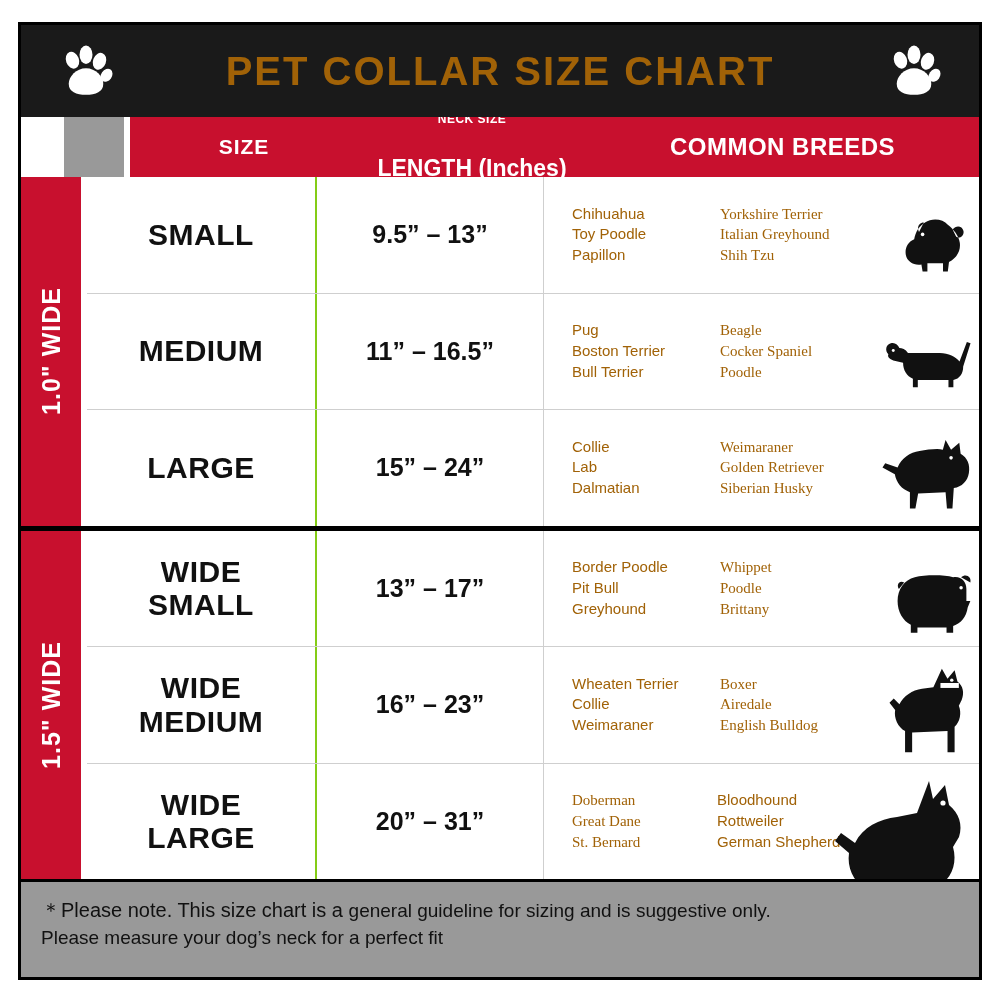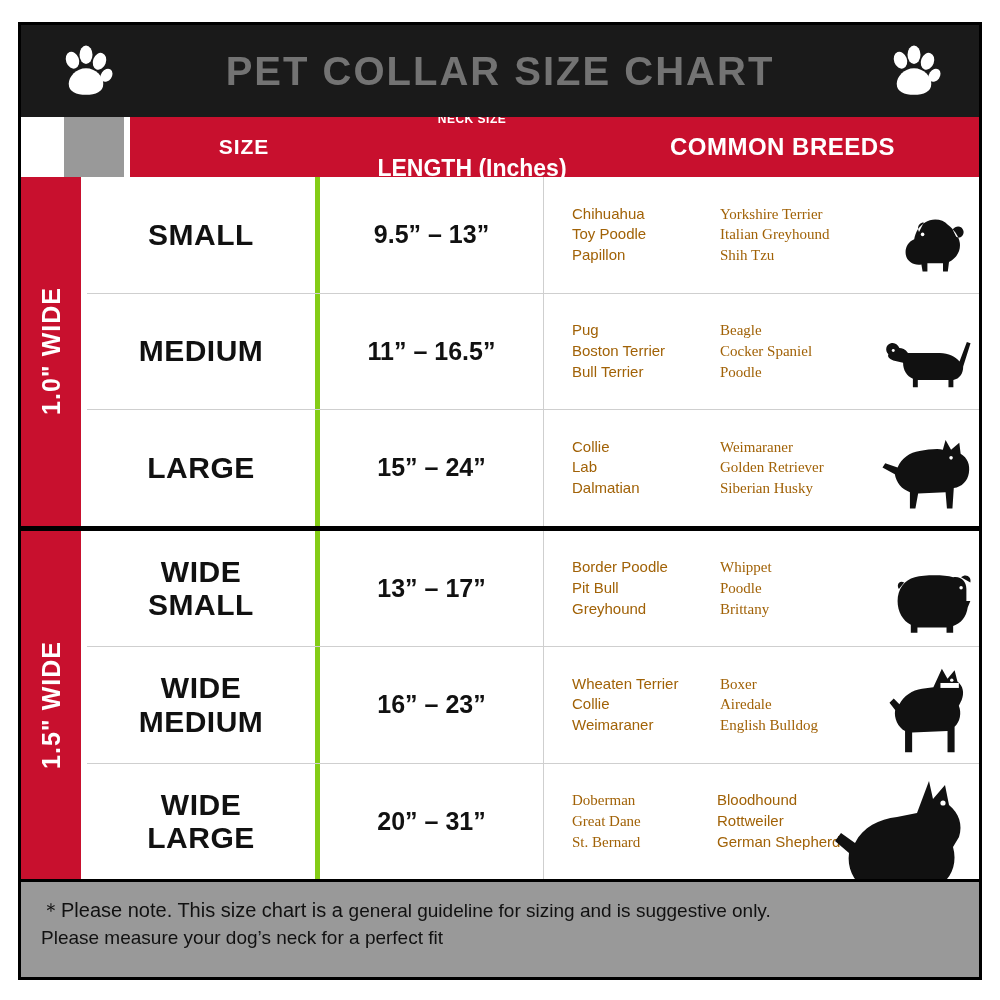--- a/index.html
+++ b/index.html
@@ -34,21 +34,21 @@
   .header {
     position: relative;
     height: 92px;
     background: #1a1a1a;
     display: flex;
     align-items: center;
     justify-content: center;
     flex: none;
   }
   .header-title {
-    color: #737373;
+    color: #a16207;
     font-size: 40px;
     font-weight: bold;
     letter-spacing: 2px;
     text-align: center;
   }
   .paw {
     position: absolute;
     top: 50%;
     transform: translateY(-50%);
     width: 54px;
@@ -165,21 +165,21 @@
   }
   .cell-length {
     width: 228px;
     flex: none;
     display: flex;
     align-items: center;
     justify-content: center;
     font-size: 25px;
     font-weight: bold;
     color: #111111;
-    border-left: 5px solid #84cc16;
+    border-left: 2px solid #84cc16;
     box-sizing: border-box;
   }
   .cell-breeds {
     flex: 1;
     display: flex;
     align-items: center;
     border-left: 1px solid #cfcfcf;
     box-sizing: border-box;
     padding-left: 28px;
     position: relative;

